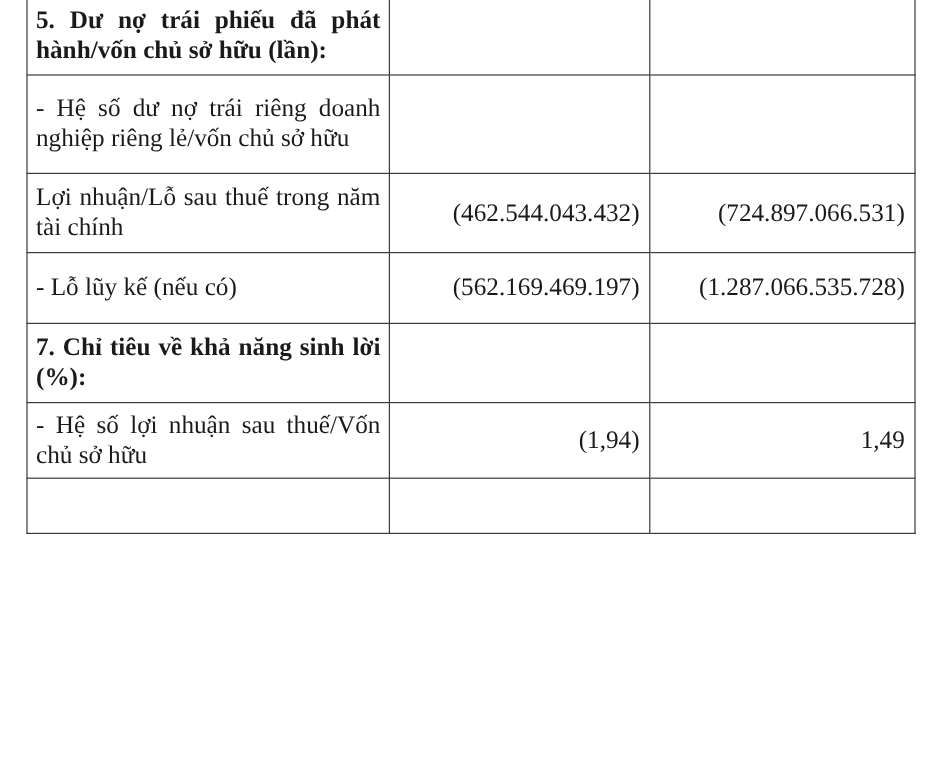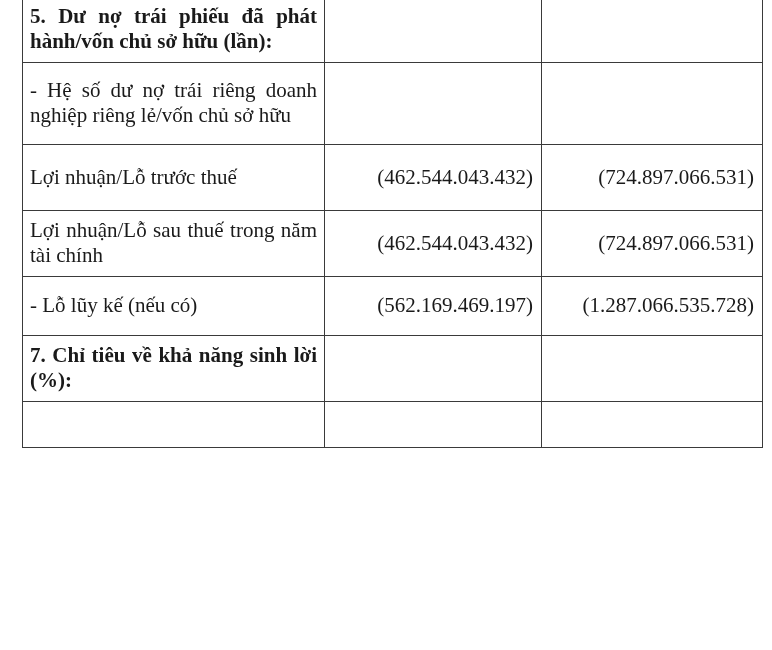--- a/index.html
+++ b/index.html
@@ -66,41 +66,41 @@
         <td class="label section">5. Dư nợ trái phiếu đã phát hành/vốn chủ sở hữu (lần):</td>
         <td class="num"></td>
         <td class="num"></td>
       </tr>
       <tr class="r-52">
         <td class="label">- Hệ số dư nợ trái riêng doanh nghiệp riêng lẻ/vốn chủ sở hữu</td>
         <td class="num"></td>
         <td class="num"></td>
       </tr>
 
-      <tr class="r-61">
-        <td class="label">Lợi nhuận/Lỗ trước thuế</td>
-        <td class="num">(462.544.043.432)</td>
-        <td class="num">(724.897.066.531)</td>
-      </tr>
       <tr class="r-62">
         <td class="label">Lợi nhuận/Lỗ sau thuế trong năm tài chính</td>
         <td class="num">(462.544.043.432)</td>
         <td class="num">(724.897.066.531)</td>
       </tr>
       <tr class="r-63">
         <td class="label">- Lỗ lũy kế (nếu có)</td>
         <td class="num">(562.169.469.197)</td>
         <td class="num">(1.287.066.535.728)</td>
       </tr>
 
       <tr class="r-sec7">
         <td class="label section">7. Chỉ tiêu về khả năng sinh lời (%):</td>
         <td class="num"></td>
         <td class="num"></td>
       </tr>
+      <tr class="r-72">
+        <td class="label">- Hệ số lợi nhuận sau thuế/Vốn chủ sở hữu</td>
+        <td class="num">(1,94)</td>
+        <td class="num">1,49</td>
+      </tr>
 
       <tr class="r-next">
         <td class="label"></td>
         <td class="num"></td>
         <td class="num"></td>
       </tr>
     </tbody>
   </table>
 </div>
 

